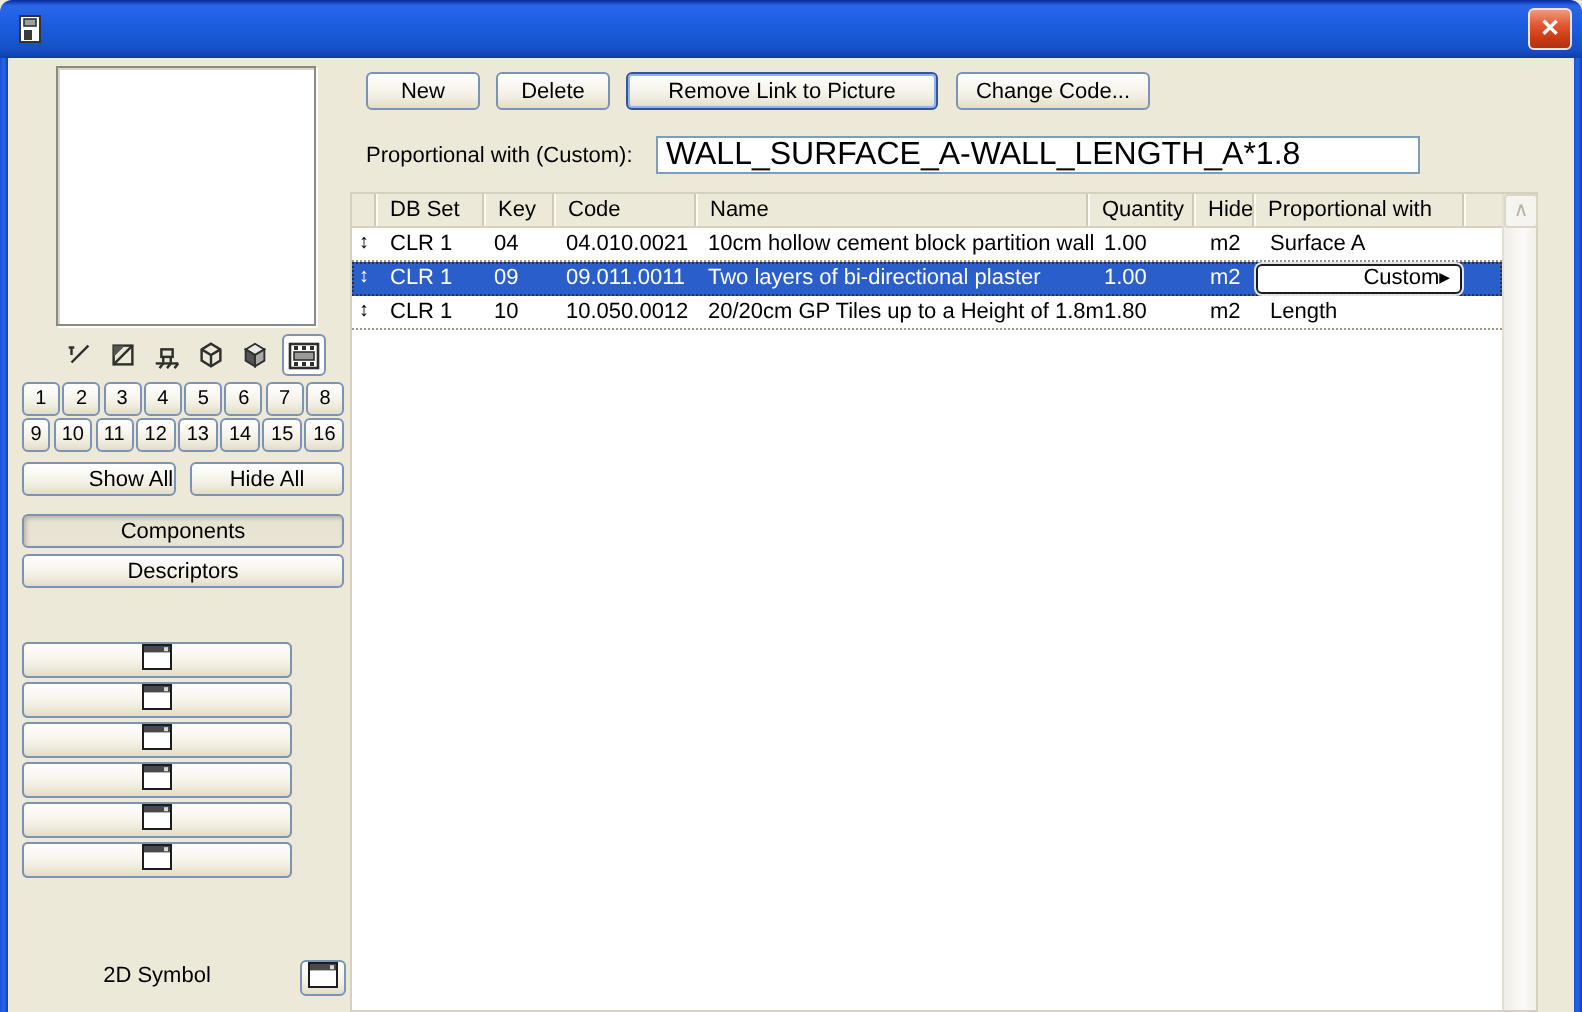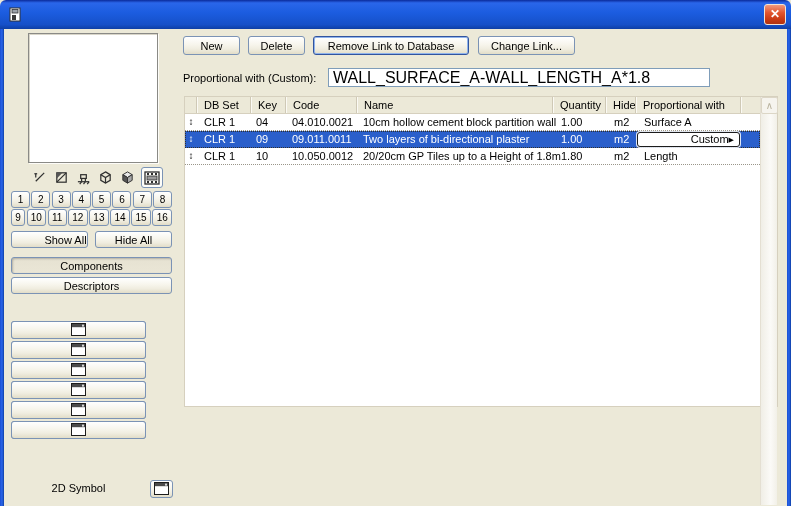--- a/index.html
+++ b/index.html
@@ -76,21 +76,21 @@
   .btn-remove { position:absolute; left:313px; top:36px; width:156px; height:19px; }
   .btn-change { position:absolute; left:478px; top:36px; width:97px;  height:19px; }
   .prop-label { position:absolute; left:183px; top:72px; }
   .prop-input {
     position:absolute; left:328px; top:68px; width:382px; height:19px;
     border:1px solid #7f9db9; background:#fff; font-family:"Liberation Sans",sans-serif;
     font-size:16px; padding:0 4px; color:#000;
   }
   
   .table-wrap {
-    position:absolute; left:184px; top:96px; width:594px; height:311px;
+    position:absolute; left:175px; top:96px; width:594px; height:410px;
     border:1px solid #d6d0be; background:#fff;
   }
   .tgrid { display:grid; grid-template-columns:12px 54px 35px 71px 196px 53px 30px 105px 1fr; width:575px; }
   .thead { background:#ECE9D8; height:17px; border-bottom:1px solid #d6d0be; }
   .th {
     font-size:11px; line-height:16px; padding-left:7px; white-space:nowrap; overflow:hidden;
     border-right:1px solid #cfc9b6; box-shadow:1px 0 0 #fbfaf4; cursor:pointer;
   }
   .th.first { border-right:1px solid #cfc9b6; padding:0; }
   .th.last { border-right:none; box-shadow:none; }
@@ -297,22 +297,22 @@
               <rect x="0.5" y="0.5" width="14" height="12" fill="#ffffff" stroke="#1c1c1c"></rect>
               <rect x="1" y="1" width="13" height="3.2" fill="#4a4a4a"></rect>
               <rect x="11" y="1.6" width="2" height="2" fill="#d8d8d8"></rect>
             </svg></span>
         </button>
       </div>
     </div>
 
   <button class="xpbtn btn-new">New</button>
   <button class="xpbtn btn-delete">Delete</button>
-  <button class="xpbtn btn-remove default-btn">Remove Link to Database</button>
-  <button class="xpbtn btn-change">Change Link...</button>
+  <button class="xpbtn btn-remove default-btn">Remove Link to Picture</button>
+  <button class="xpbtn btn-change">Change Code...</button>
 
   <span class="prop-label">Proportional with (Custom):</span>
   <input class="prop-input" type="text" value="WALL_SURFACE_A-WALL_LENGTH_A*1.8" style="">
 
   <div class="table-wrap">
     <div class="tgrid thead" id="thead">
         <div class="th first"></div>
         <div class="th">DB Set</div>
         <div class="th">Key</div>
         <div class="th">Code</div>

